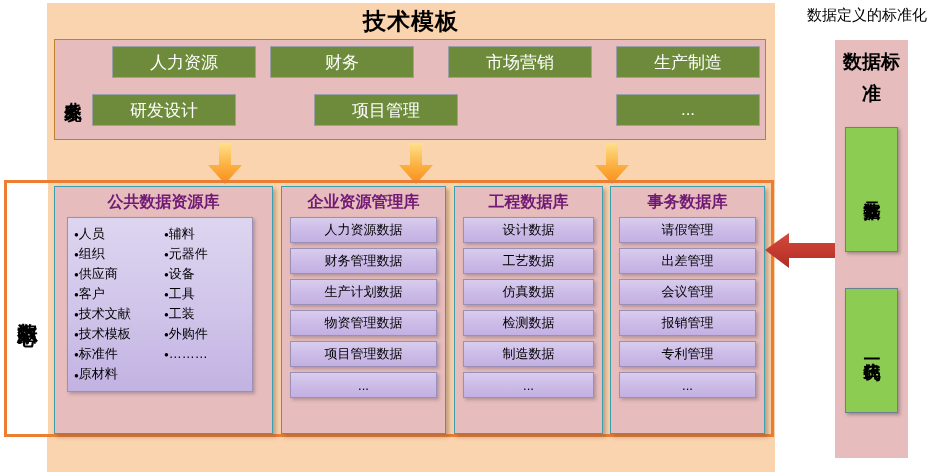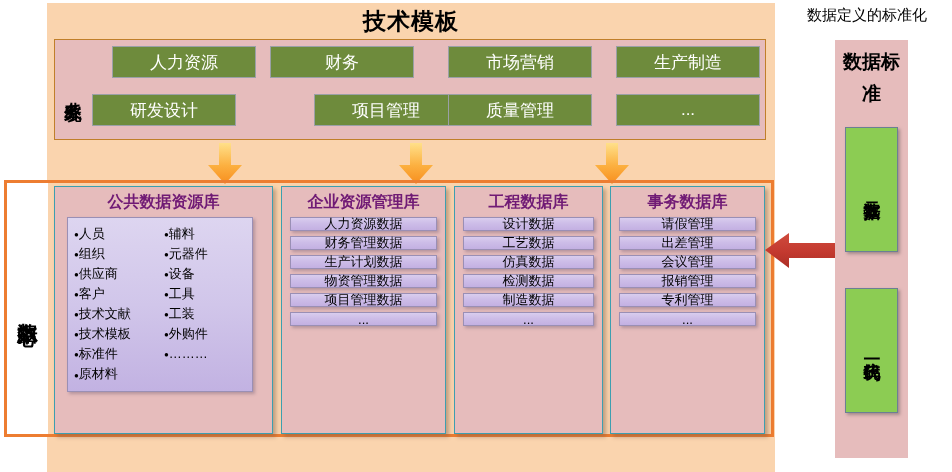--- a/index.html
+++ b/index.html
@@ -67,21 +67,21 @@
     box-shadow:3px 3px 4px rgba(120,90,70,.45);
   }
   .repo-title{
     position:absolute;left:0;top:5px;width:100%;
     text-align:center;font-size:16px;font-weight:bold;color:#701a75;
   }
   .repo-items{
     position:absolute;left:8px;top:30px;right:8px;bottom:8px;
   }
   .repo-item{
-    height:14px;margin-bottom:5px;
+    height:26px;margin-bottom:5px;
     background:linear-gradient(to bottom,#d9cdee 0%,#cdbde8 45%,#c3b0e2 100%);
     border:1px solid #9a8fb5;
     display:flex;align-items:center;justify-content:center;
     font-size:13px;color:#000;box-sizing:border-box;
     box-shadow:2px 2px 3px rgba(120,100,120,.45);
   }
 
   
   #public-repo-inner{
     position:absolute;left:12px;top:30px;width:186px;height:175px;
@@ -139,21 +139,20 @@
     <span class="vtext">业务系统</span>
   </div>
 
   <div id="business-systems-grid">
     <div class="biz-cell" style="left:0px;top:2px;margin-left:20px;">人力资源</div>
     <div class="biz-cell" style="left:178px;top:2px;">财务</div>
     <div class="biz-cell" style="left:356px;top:2px;text-align:right;">市场营销</div>
     <div class="biz-cell" style="left:524px;top:2px;">生产制造</div>
     <div class="biz-cell" style="left:0px;top:50px;">研发设计</div>
     <div class="biz-cell" style="left:178px;top:50px;margin-left:44px;">项目管理</div>
-    <div class="biz-cell" style="left:356px;top:50px;">质量管理</div>
     <div class="biz-cell" style="left:524px;top:50px;">...</div>
   </div>
 
   <svg class="down-arrow" style="left:207px;top:143px;" viewBox="0 0 36 42">
     <defs>
         <linearGradient id="ga1" x1="0" y1="0" x2="0" y2="1">
       <stop offset="0%" stop-color="#ffe08a"></stop>
           <stop offset="55%" stop-color="#fcb040"></stop>
           <stop offset="100%" stop-color="#f78e1e"></stop>
     </linearGradient>

